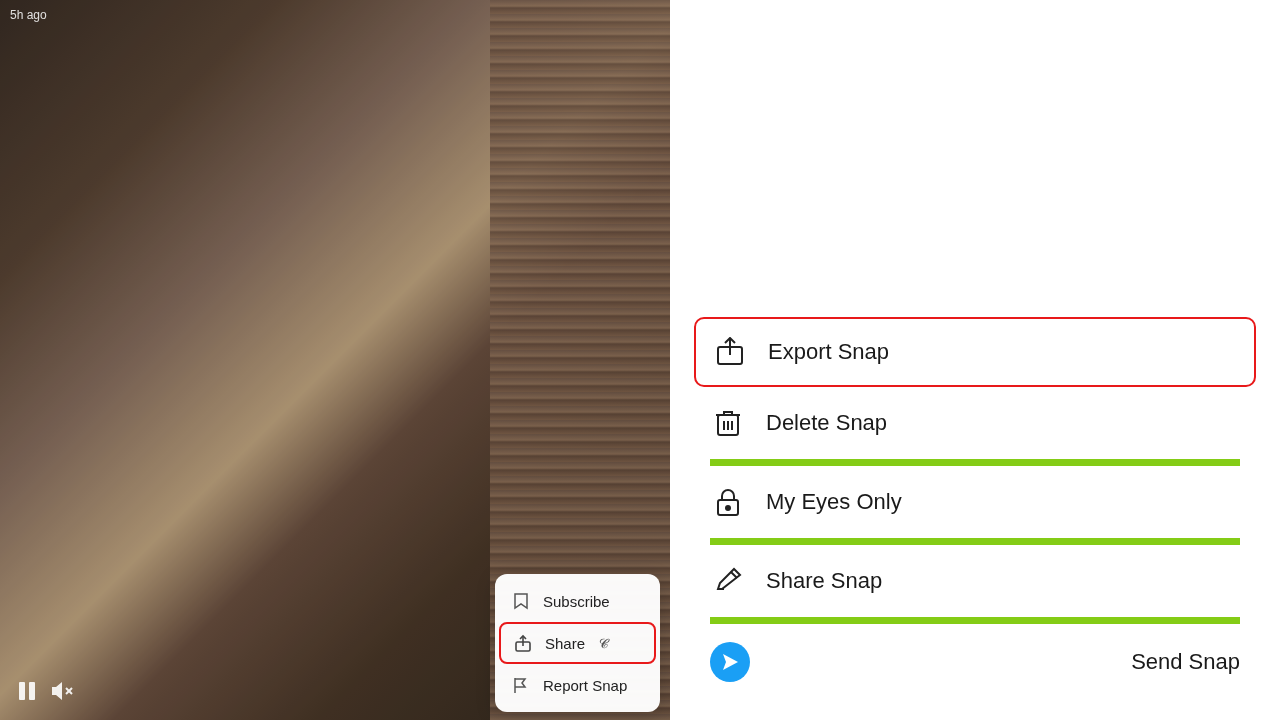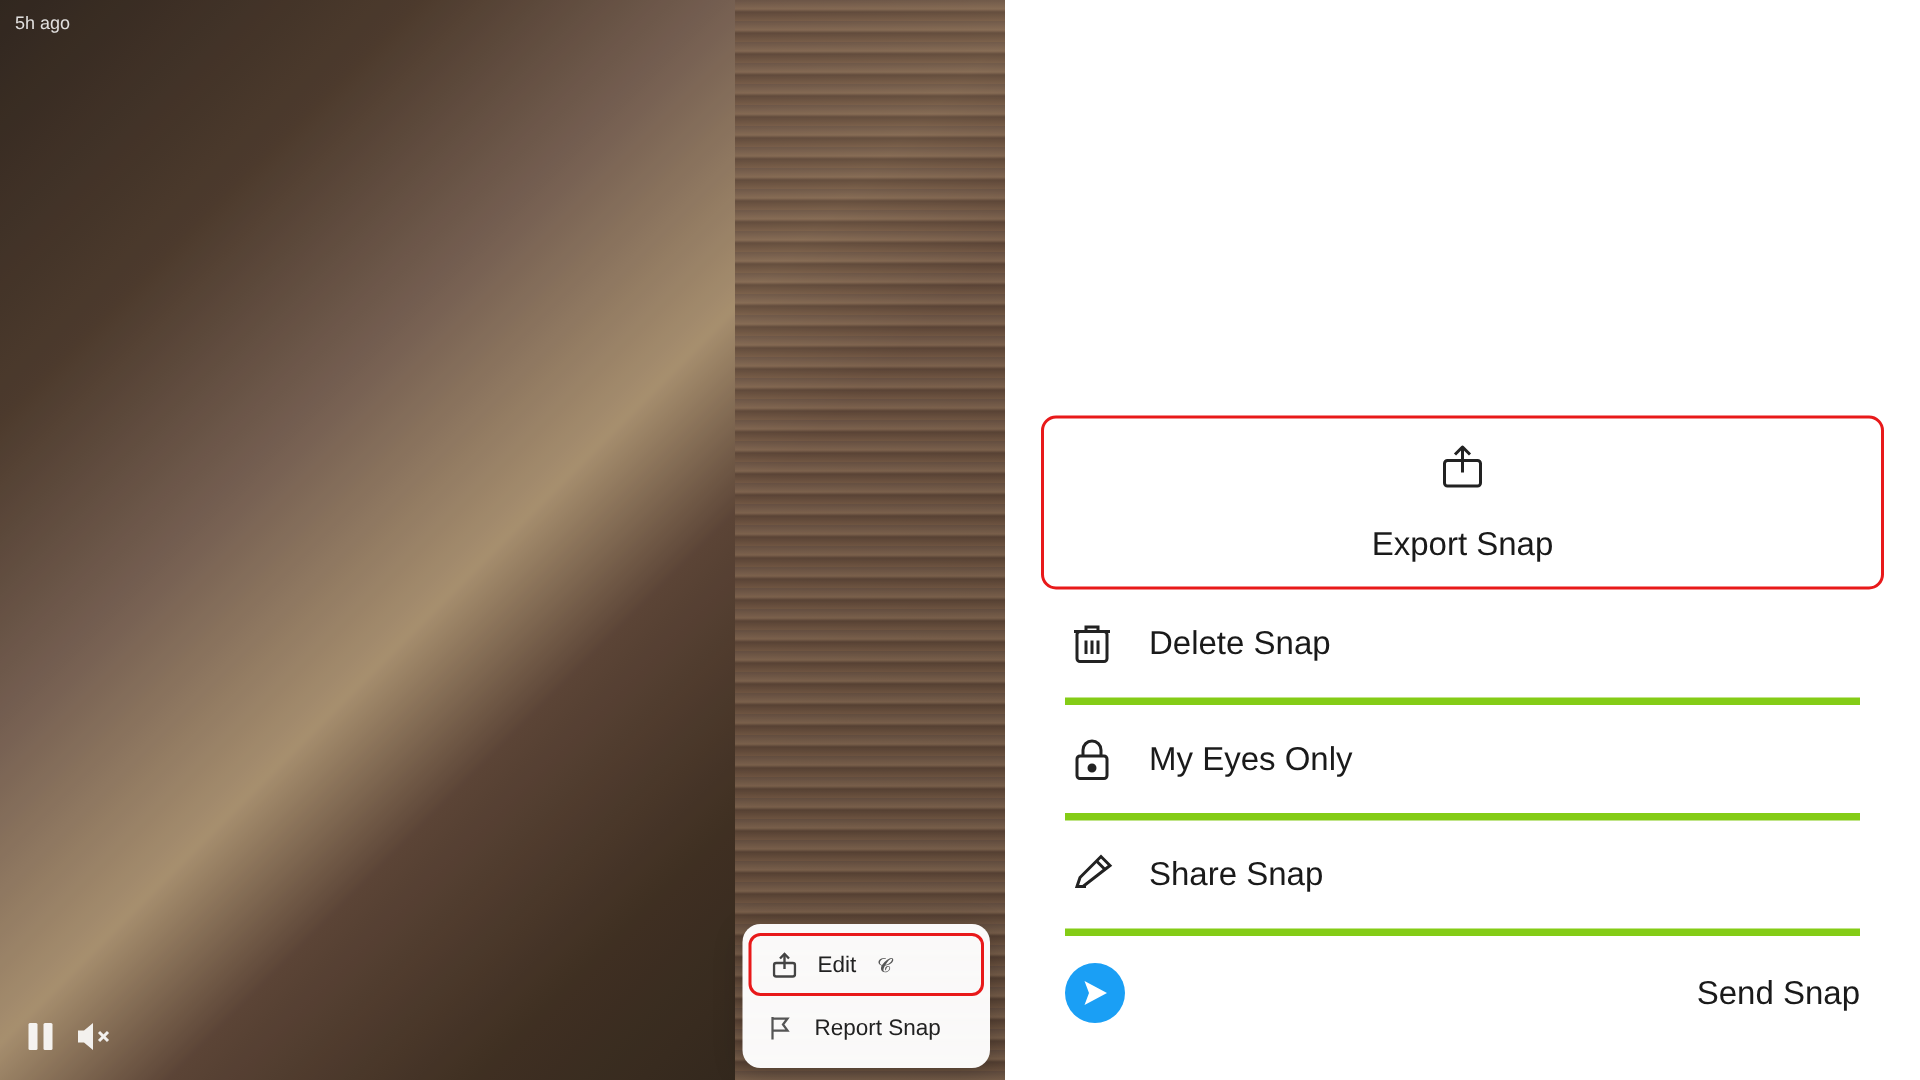--- a/index.html
+++ b/index.html
@@ -148,35 +148,34 @@
       display: flex;
       flex-direction: column;
       padding: 0 40px;
     }
 
     .action-item {
       display: flex;
       align-items: center;
       gap: 20px;
       padding: 18px 0;
-      border-bottom: 5px solid #84cc16;
+      border-bottom: 7px solid #84cc16;
       cursor: pointer;
     }
 
     .action-item:last-child {
       border-bottom: none;
       justify-content: space-between;
     }
 
     .action-item.highlighted {
       border: 2.5px solid #e8191a;
       border-radius: 10px;
       padding: 15px 16px;
       margin: 0 -16px;
-      flex-direction: column;
     }
 
     .action-icon {
       width: 36px;
       height: 36px;
       display: flex;
       align-items: center;
       justify-content: center;
       flex-shrink: 0;
     }
@@ -222,31 +221,39 @@
       <svg width="26" height="22" viewBox="0 0 26 22" fill="white">
         <path d="M2 7h4l6-5v18l-6-5H2V7z"></path>
         <line x1="16" y1="8" x2="22" y2="14" stroke="white" stroke-width="2"></line>
         <line x1="22" y1="8" x2="16" y2="14" stroke="white" stroke-width="2"></line>
       </svg>
     </span>
   </div>
 
   <div class="context-menu">
 
+    <div class="context-menu-item">
+      <span class="context-menu-icon">
+        <svg width="16" height="18" viewBox="0 0 16 18" fill="none" stroke="#555" stroke-width="1.5">
+          <path d="M2 2h12v14l-6-4-6 4V2z"></path>
+        </svg>
+      </span>
+      <span>Subscribe</span>
+    </div>
 
 
     <div class="context-menu-item highlighted">
       <span class="context-menu-icon">
         <svg width="16" height="18" viewBox="0 0 16 18" fill="none" stroke="#444" stroke-width="1.6">
           <rect x="1" y="8" width="14" height="9" rx="1.5"></rect>
           <polyline points="5,5 8,2 11,5"></polyline>
           <line x1="8" y1="2" x2="8" y2="12"></line>
         </svg>
       </span>
-      <span>Edit</span>
+      <span>Share</span>
       <span class="cursor-indicator" style="font-size:13px;color:#555;margin-left:2px;">𝓒</span>
     </div>
 
     <div class="context-menu-item">
       <span class="context-menu-icon">
         <svg width="16" height="17" viewBox="0 0 16 17" fill="none" stroke="#555" stroke-width="1.5">
           <line x1="2" y1="1" x2="2" y2="16"></line>
           <path d="M2 2h10l-3 4 3 4H2"></path>
         </svg>
       </span>

